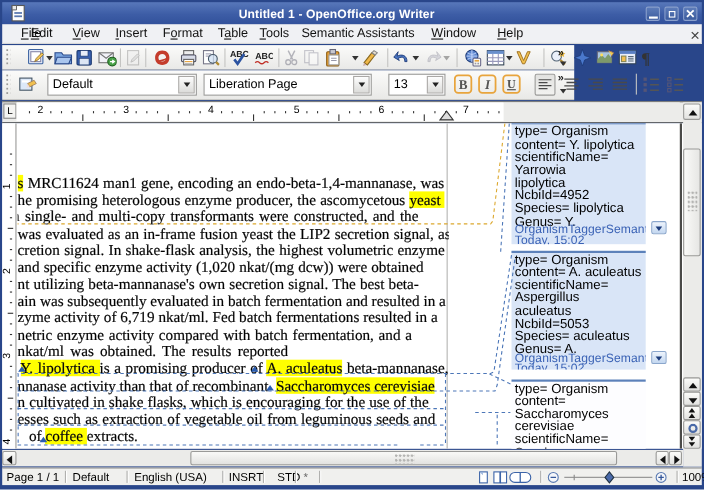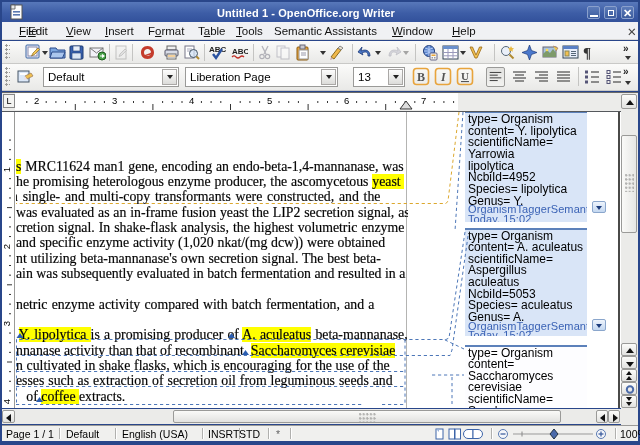--- a/index.html
+++ b/index.html
@@ -3,21 +3,21 @@
 *{margin:0;padding:0;box-sizing:border-box}
 html,body{width:640px;height:445px;overflow:hidden}
 body{font-family:"Liberation Sans",sans-serif;position:relative;background:#29468a}
 .abs{position:absolute}
 #titlebar{left:2px;top:2px;width:636px;height:20px;background:linear-gradient(#5878ba,#3d5da6 55%,#32519b);color:#fff;font-weight:bold;font-size:11px}
 #title-text{position:absolute;left:215px;top:4.5px;letter-spacing:0.1px}
 .wbtn{position:absolute;top:4px;width:13px;height:13px;border-radius:2px;background:linear-gradient(#5d7cb9,#3c5c9e);border:1px solid #8aa0cc;color:#fff}
 #menubar{left:2px;top:22px;width:636px;height:18px;background:#f0f1f4;font-size:11.5px;color:#111;border-bottom:1px solid #d8d8d8}
 .mi{position:absolute;top:2.5px}
 u.m{text-decoration:underline}
-.tb{left:2px;width:636px;background:linear-gradient(#fbfbfa,#e9e9e7);border-bottom:1px solid #c9c9c7}
+.tb{left:2px;width:520px;background:linear-gradient(#fbfbfa,#e9e9e7);border-bottom:1px solid #c9c9c7}
 #tb1{top:41px;height:23px}
 #tb2{top:64px;height:27px}
 .grip{position:absolute;left:3px;top:3px;bottom:3px;width:5px;background-image:radial-gradient(circle at 1.5px 1.5px,#9a9a98 1px,transparent 1.1px);background-size:4px 4px}
 .sep{position:absolute;top:3px;width:1px;background:#c4c4c2}
 .icon{position:absolute;top:3px;width:17px;height:17px}
 .icon svg{width:17px;height:17px}
 .drop{position:absolute;width:0;height:0;border:3px solid transparent;border-top:4px solid #333;border-bottom:none}
 .combo{position:absolute;top:3px;height:20px;background:#fff;border:1px solid #9a9a98;font-size:11.5px;color:#000}
 .combo .txt{position:absolute;left:4px;top:3px;white-space:nowrap}
 .combo .btn{position:absolute;right:1px;top:1px;bottom:1px;width:15px;background:linear-gradient(#fdfdfd,#dcdcda);border:1px solid #aaa8a6}
@@ -377,25 +377,27 @@
  <div id="pageedge"></div>
  <div id="pagetext">
       <div class="tl" style="top:46.5px;word-spacing:0.4px"><span class="hl">s</span> MRC11624 man1 gene, encoding an endo-beta-1,4-mannanase, was</div>
       <div class="tl" style="top:61.85px;word-spacing:0.4px">he promising heterologous enzyme producer, the ascomycetous <span class="hl">yeast&nbsp;</span></div>
       <div class="tl" style="top:77.2px;word-spacing:1.3px"><span style="margin-left:-5px">n</span> single- and multi-copy transformants were constructed, and the</div>
       <div class="tl" style="top:92.55px;word-spacing:0.4px">was evaluated as an in-frame fusion yeast the LIP2 secretion signal, as</div>
       <div class="tl" style="top:107.9px;word-spacing:0.55px">cretion signal. In shake-flask analysis, the highest volumetric enzyme</div>
       <div class="tl" style="top:123.25px;word-spacing:0.3px">and specific enzyme activity (1,020 nkat/(mg dcw)) were obtained</div>
       <div class="tl" style="top:153.95px;word-spacing:0px">ain was subsequently evaluated in batch fermentation and resulted in a</div>
       <div class="tl" style="top:138.6px;word-spacing:0.35px">nt utilizing beta-mannanase's own secretion signal. The best beta-</div>
+      <div class="tl" style="top:169.3px;word-spacing:0.1px">zyme activity of 6,719 nkat/ml. Fed batch fermentations resulted in a</div>
       <div class="tl" style="top:184.65px;word-spacing:0.8px">netric enzyme activity compared with batch fermentation, and a</div>
+      <div class="tl" style="top:200px;word-spacing:2.2px">nkat/ml was obtained. The results reported</div>
       <div class="tl" style="top:215.35px;word-spacing:0.7px"><span class="hl" style="margin-left:2.5px">Y.&nbsp;lipolytica&nbsp;</span>is a promising producer of <span class="hl">A. aculeatus</span> beta-mannanase,</div>
       <div class="tl" style="top:230.7px;word-spacing:0px">nnanase activity than that of recombinant&nbsp; <span class="hl">Saccharomyces cerevisiae</span></div>
       <div class="tl" style="top:246.04999999999998px;word-spacing:0.2px">n cultivated in shake flasks, which is encouraging for the use of the</div>
-      <div class="tl" style="top:261.4px;word-spacing:0.5px">esses such as extraction of secretion oil from leguminous seeds and</div>
+      <div class="tl" style="top:261.4px;word-spacing:0.5px">esses such as extraction of vegetable oil from leguminous seeds and</div>
       <div class="tl" style="top:276.75px;word-spacing:0px">&nbsp;&nbsp;&nbsp;of <span class="hl">coffee&nbsp;</span>extracts.</div>
     </div>
  <div id="vruler"><svg width="13" height="296" viewBox="0 0 13 296">
         <g fill="#333">
           <rect x="7" y="27.549999999999997" width="2" height="1"></rect>
           <rect x="7" y="37.2" width="2" height="1"></rect>
           <rect x="7" y="46.85" width="2" height="1"></rect>
           <rect x="7" y="66.15" width="2" height="1"></rect>
           <rect x="7" y="75.8" width="2" height="1"></rect>
           <rect x="7" y="85.45" width="2" height="1"></rect>
@@ -488,21 +490,21 @@
 
 <div class="abs" id="statusbar">
  <span class="sfield" style="left:4px">Page 1 / 1</span>
  <div class="sdiv" style="left:57px"></div>
  <span class="sfield" style="left:64px">Default</span>
  <div class="sdiv" style="left:113px"></div>
  <span class="sfield" style="left:120px">English (USA)</span>
  <div class="sdiv" style="left:200px"></div>
  <span class="sfield" style="left:206px">INSRT</span>
  <div class="sdiv" style="left:237px"></div>
- <span class="sfield" style="left:237px">STD</span>
+ <span class="sfield" style="left:250px">STD</span>
  <div class="sdiv" style="left:266px"></div>
  <span class="sfield" style="left:274px;color:#666">*</span>
  <div class="sdiv" style="left:288px"></div>
  <svg class="abs" style="left:433px;top:2px" width="50" height="12" viewBox="0 0 50 12">
       <rect x="1" y="1" width="7" height="10" fill="#fff" stroke="#3c64a8"></rect>
       <path d="M1 1 l3 0 0 3z" fill="#9ab4da"></path>
       <rect x="14" y="1" width="5.5" height="10" fill="#fff" stroke="#3c64a8"></rect>
       <rect x="20" y="1" width="5.5" height="10" fill="#fff" stroke="#3c64a8"></rect>
       <path d="M33 1.5 h5 v9 h-5 a1.5 1.5 0 0 1 0-9z" fill="#fff" stroke="#3c64a8"></path>
       <path d="M43 1.5 h-5 v9 h5 a1.5 1.5 0 0 0 0-9z" fill="#fff" stroke="#3c64a8"></path>

